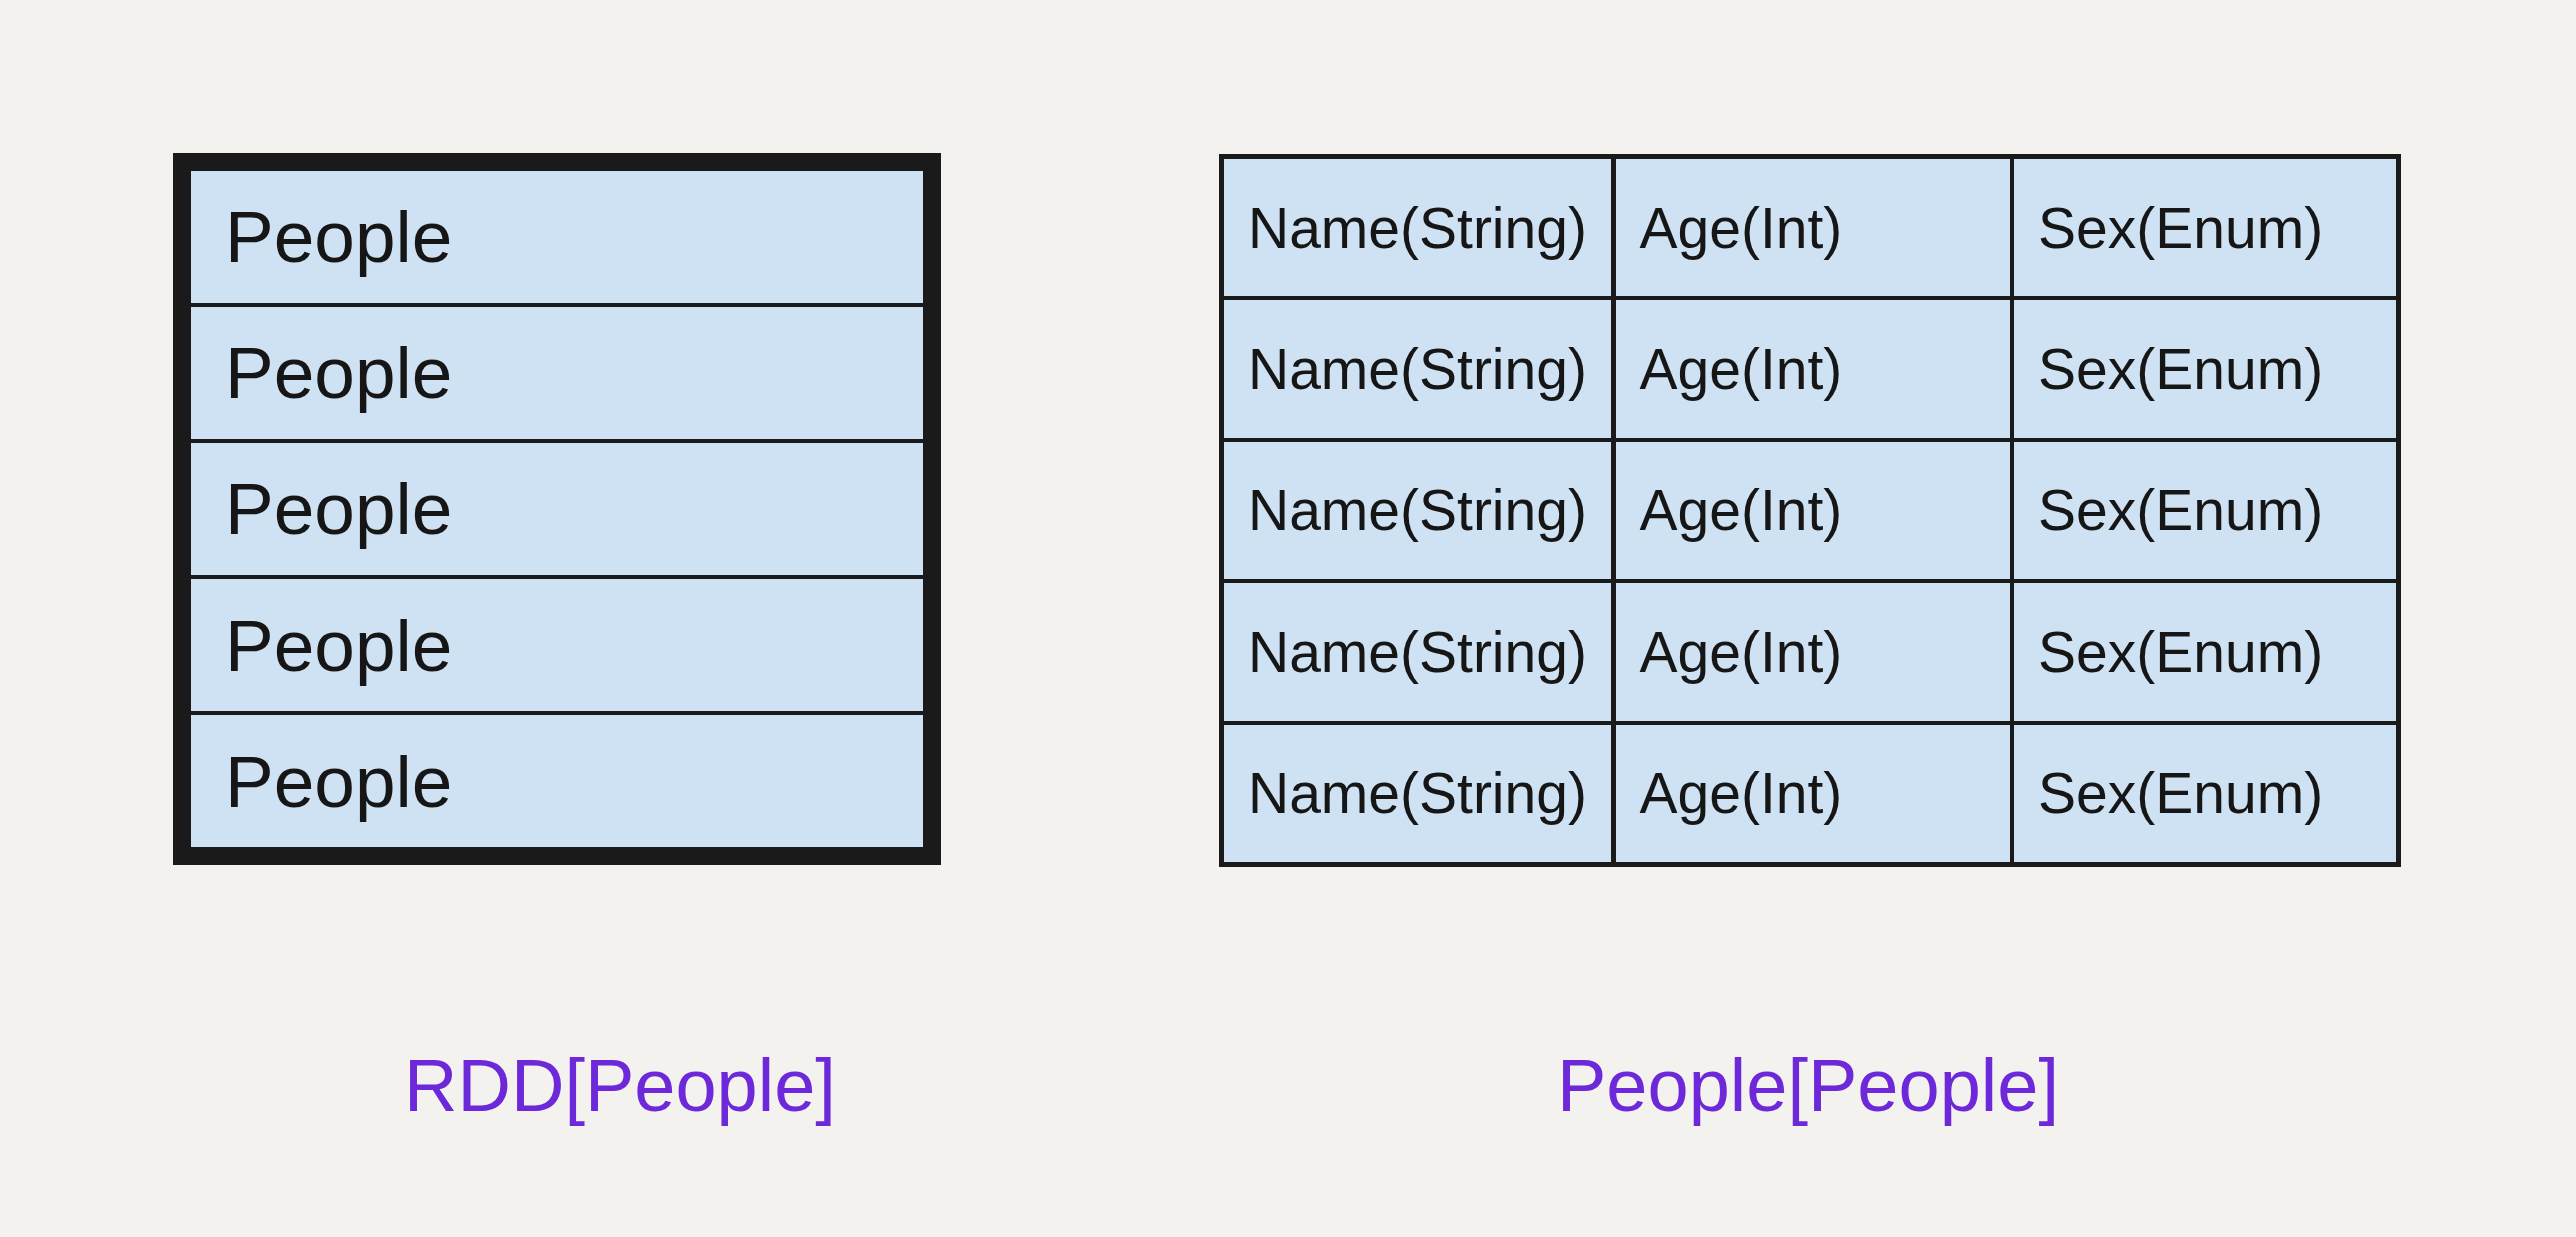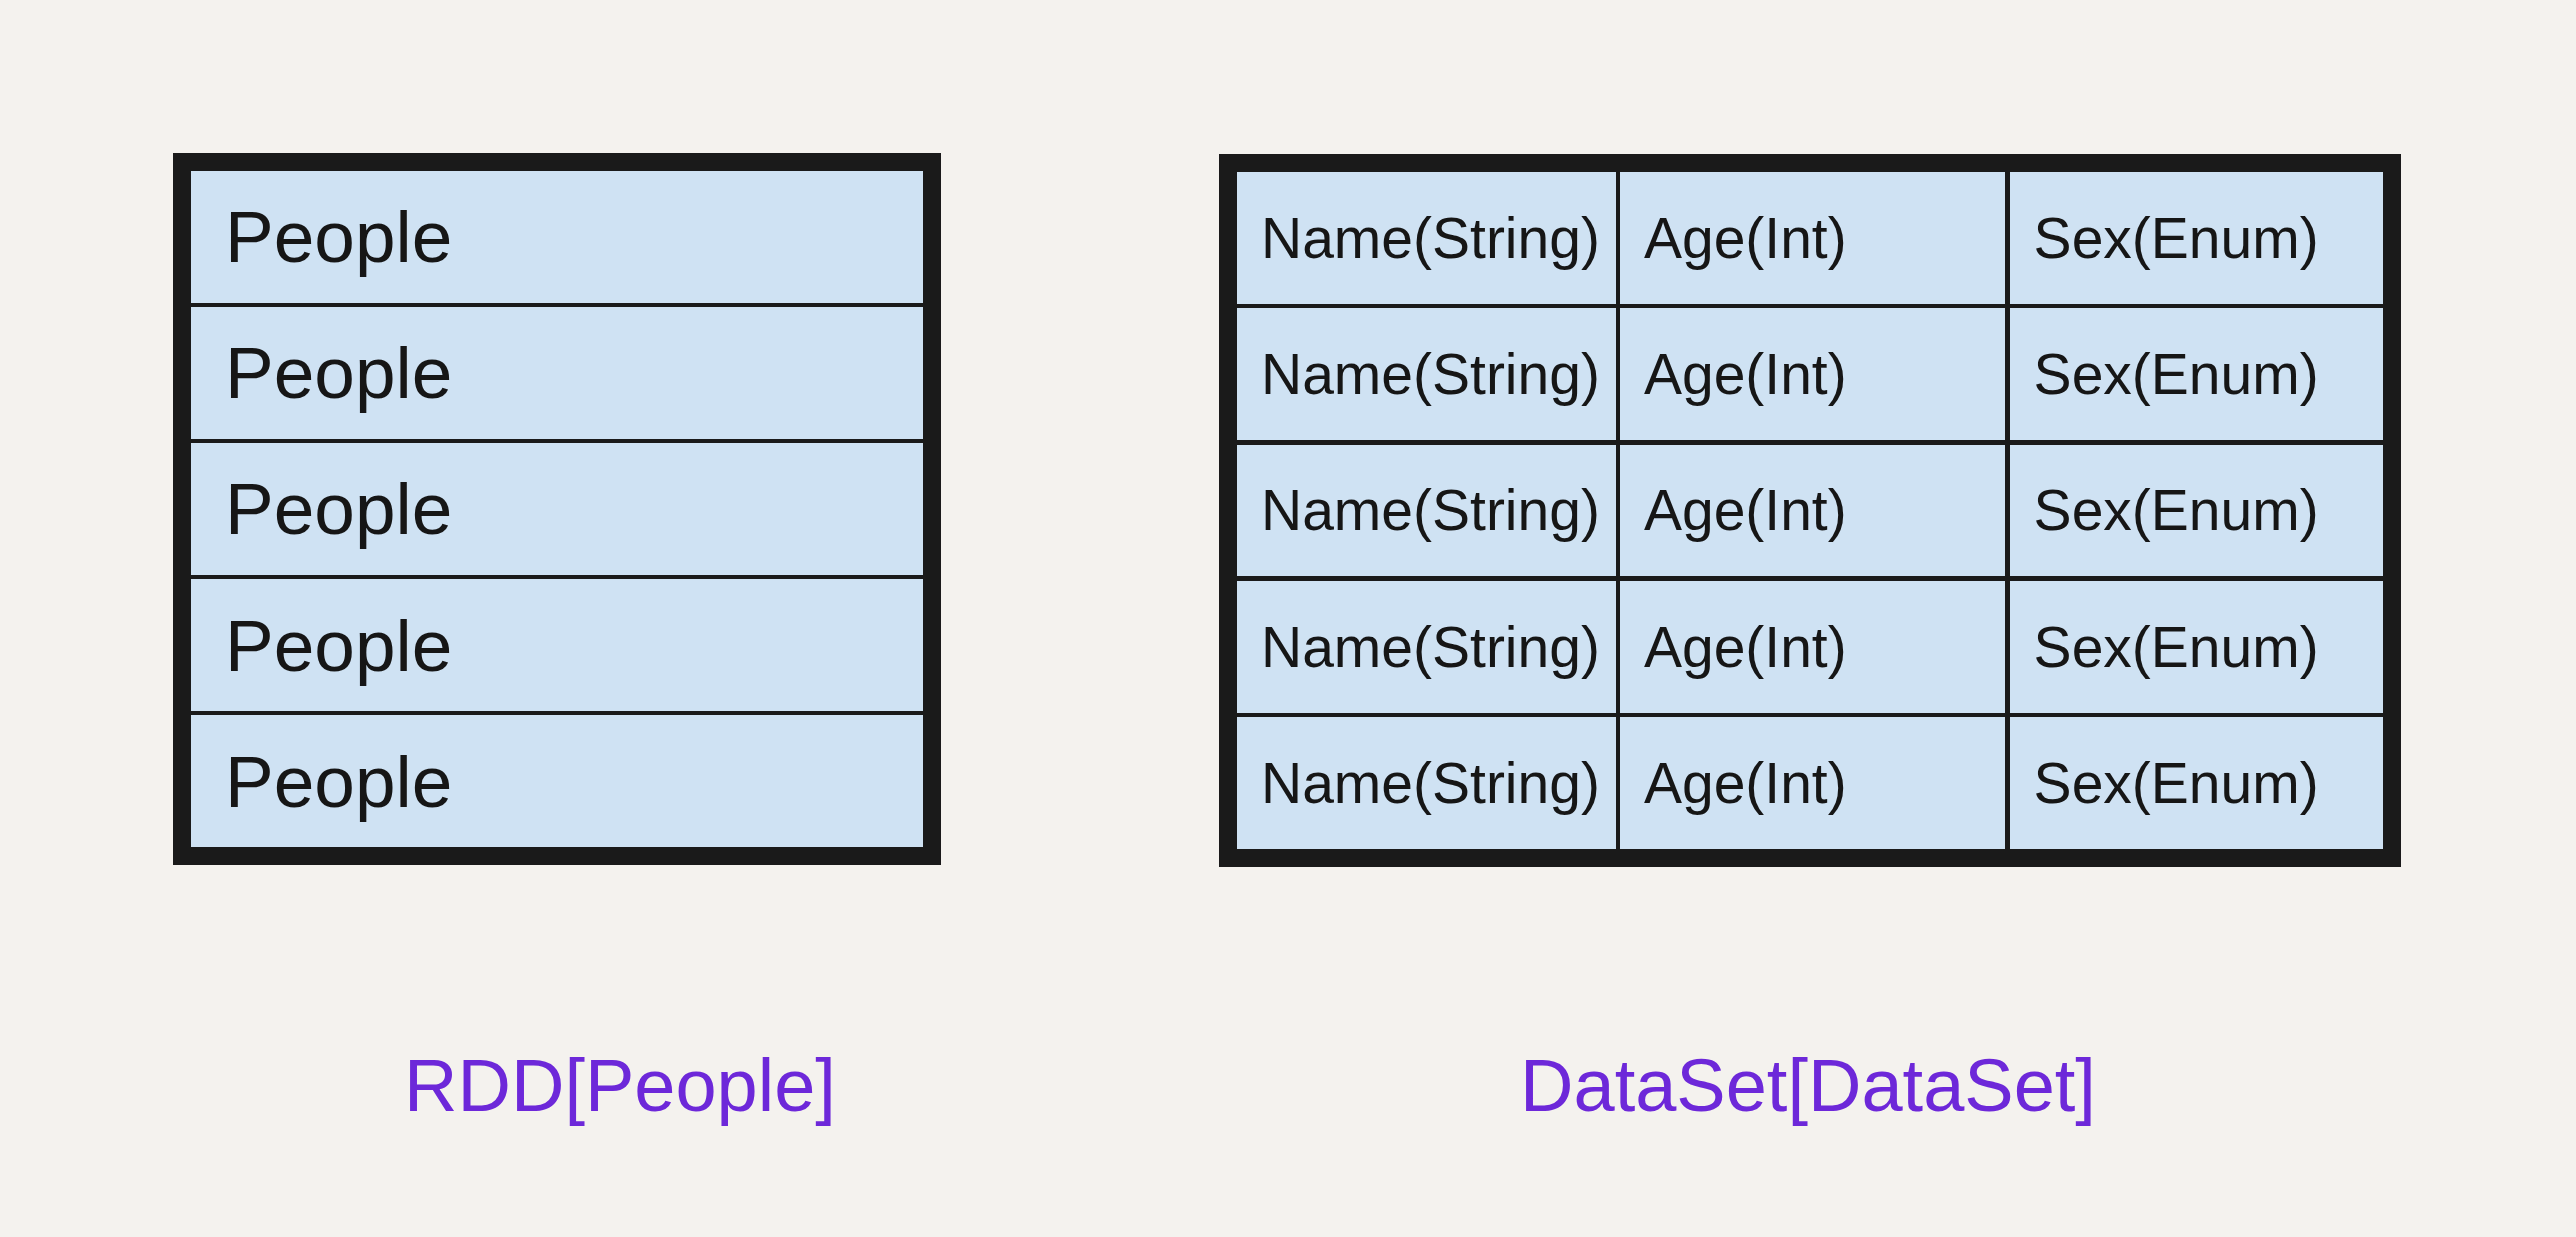--- a/index.html
+++ b/index.html
@@ -37,21 +37,21 @@
   }
 
   
   .ds-table {
     position: absolute;
     left: 1219px;
     top: 154px;
     width: 1182px;
     height: 713px;
     background: #1a1a1a;
-    padding: 18px;
+    padding: 5px;
     box-sizing: border-box;
     display: grid;
     grid-template-rows: repeat(5, 1fr);
     grid-template-columns: 724fr 737fr 714fr;
     gap: 4.3px;
   }
   .ds-cell {
     background: #cfe2f3;
     display: flex;
     align-items: center;
@@ -103,16 +103,16 @@
     <div class="ds-cell">Name(String)</div>
     <div class="ds-cell">Age(Int)</div>
     <div class="ds-cell">Sex(Enum)</div>
 
     <div class="ds-cell">Name(String)</div>
     <div class="ds-cell">Age(Int)</div>
     <div class="ds-cell">Sex(Enum)</div>
   </div>
 
   <div class="diagram-label" id="label-rdd">RDD[People]</div>
-  <div class="diagram-label" id="label-ds">DataSet[DataSet]</div>
+  <div class="diagram-label" id="label-ds">People[People]</div>
 
 </div>
 
 
 </body></html>

